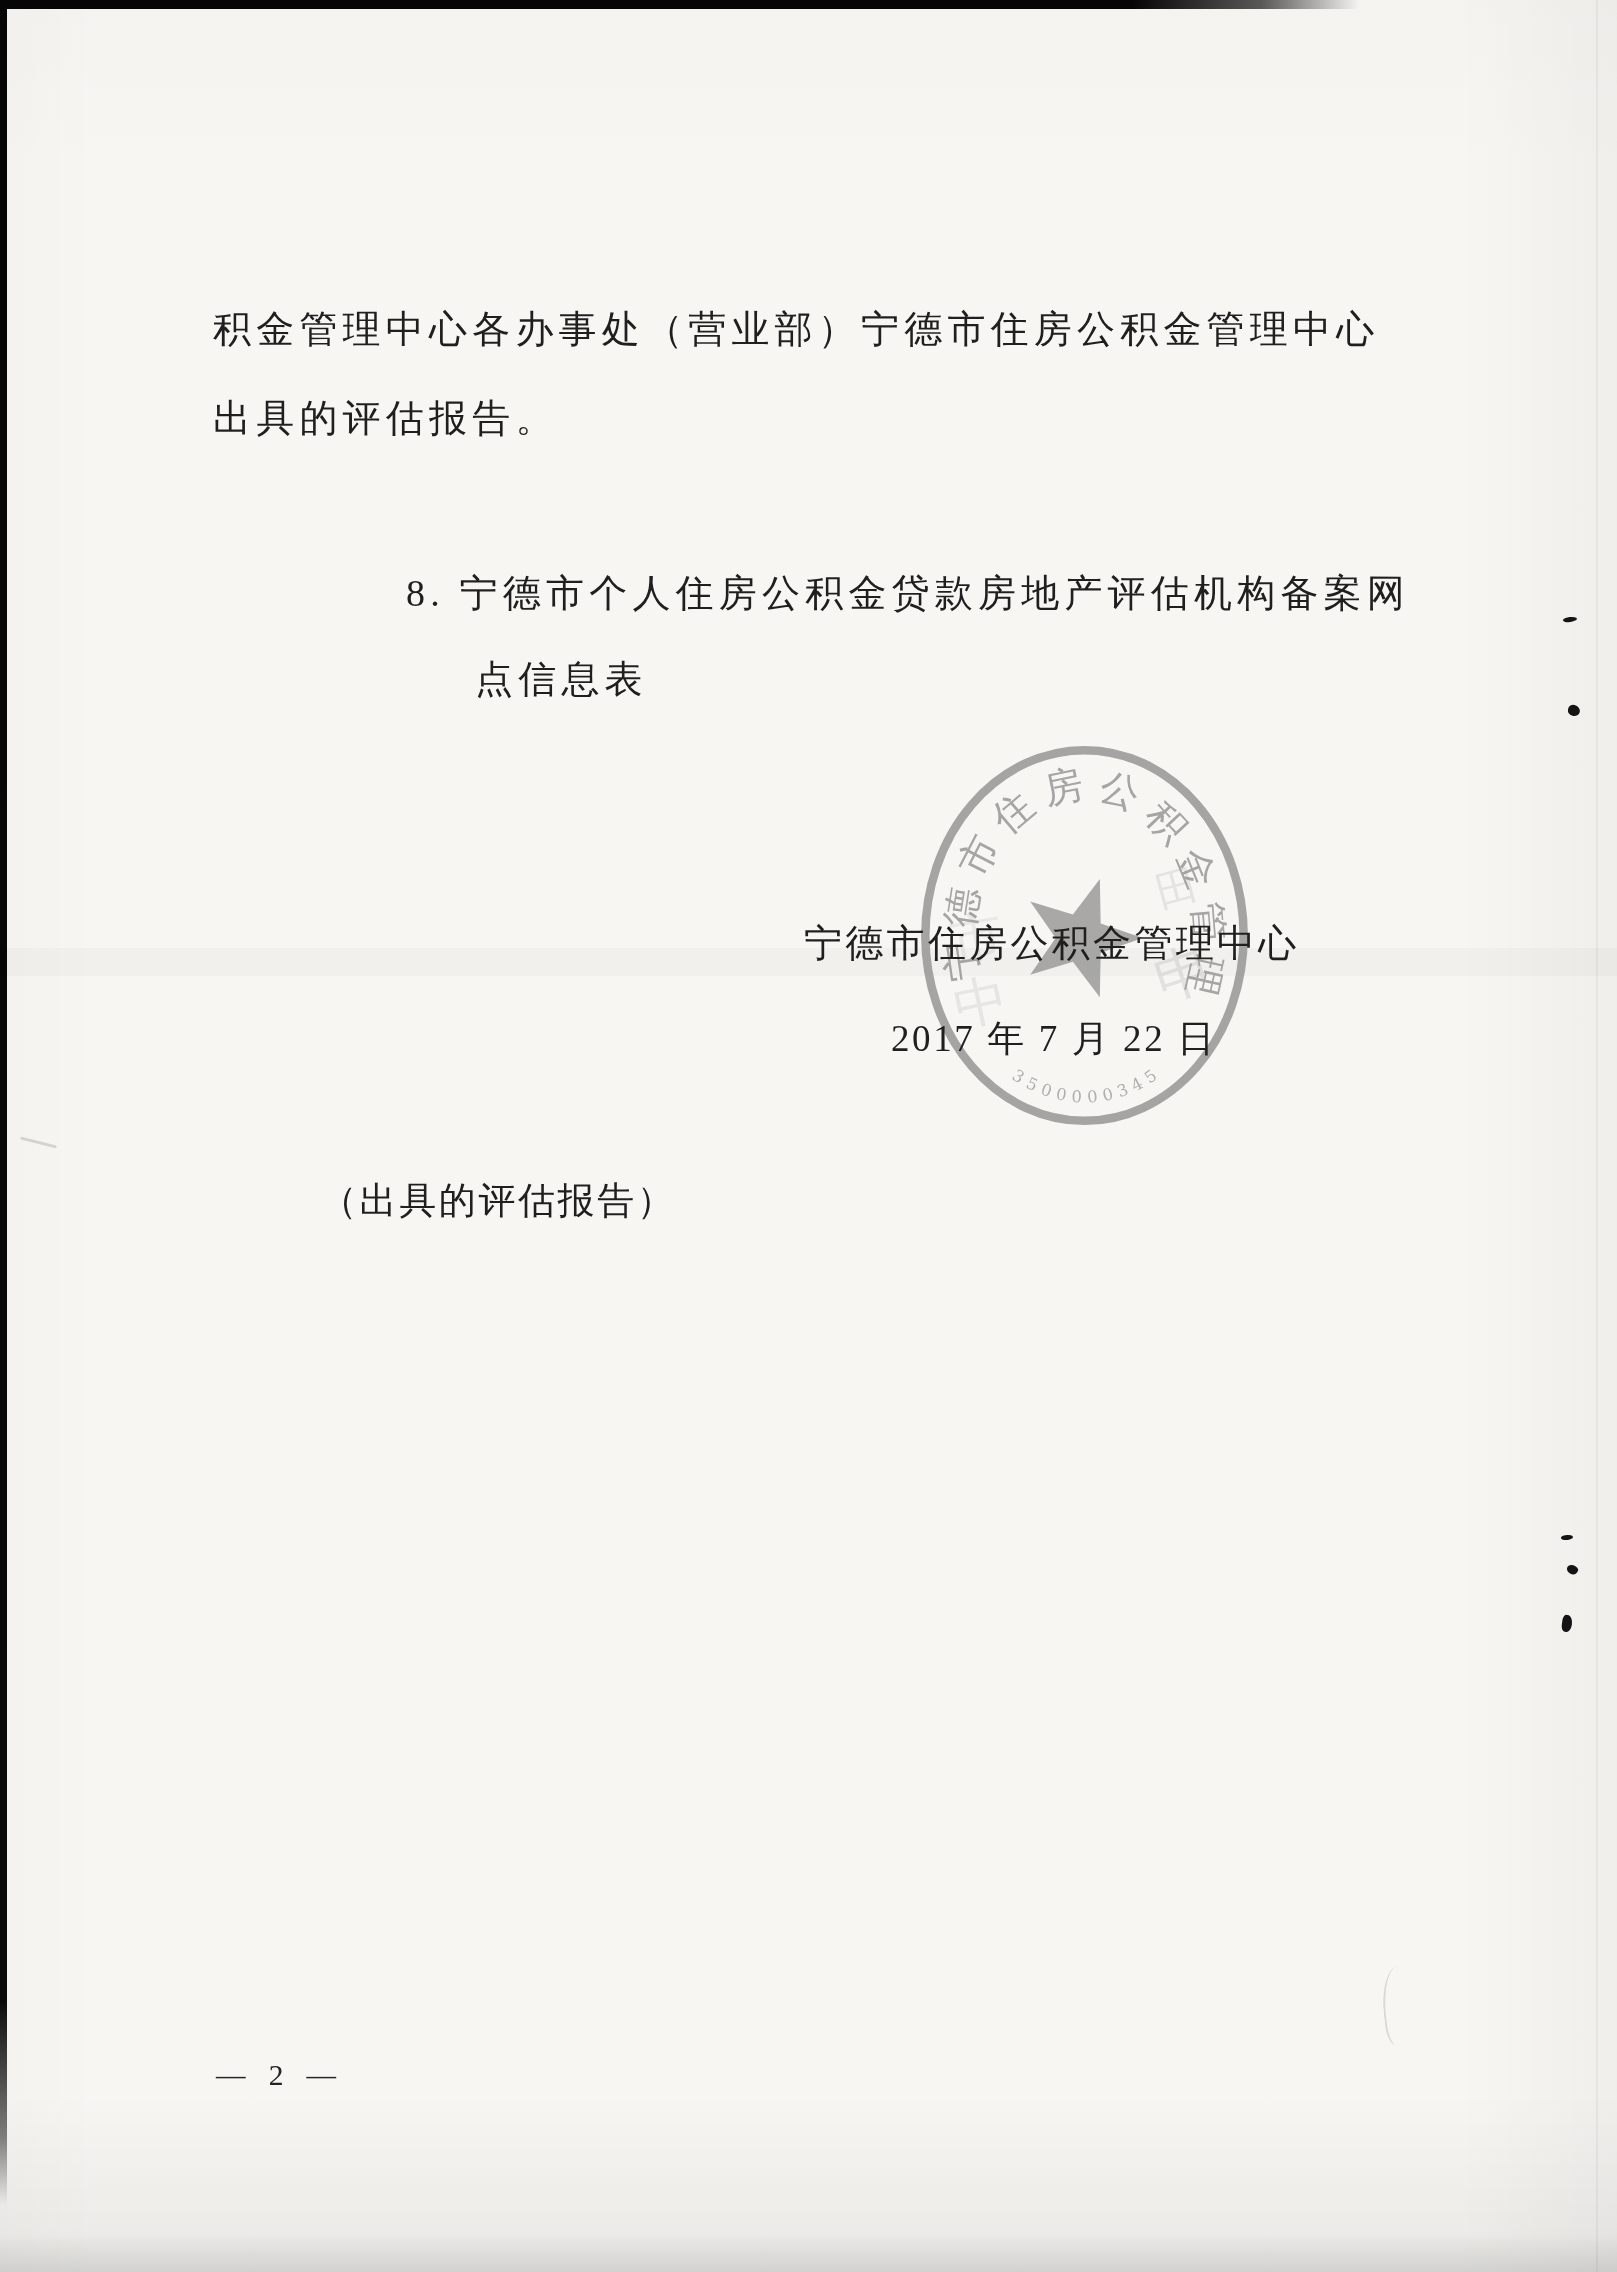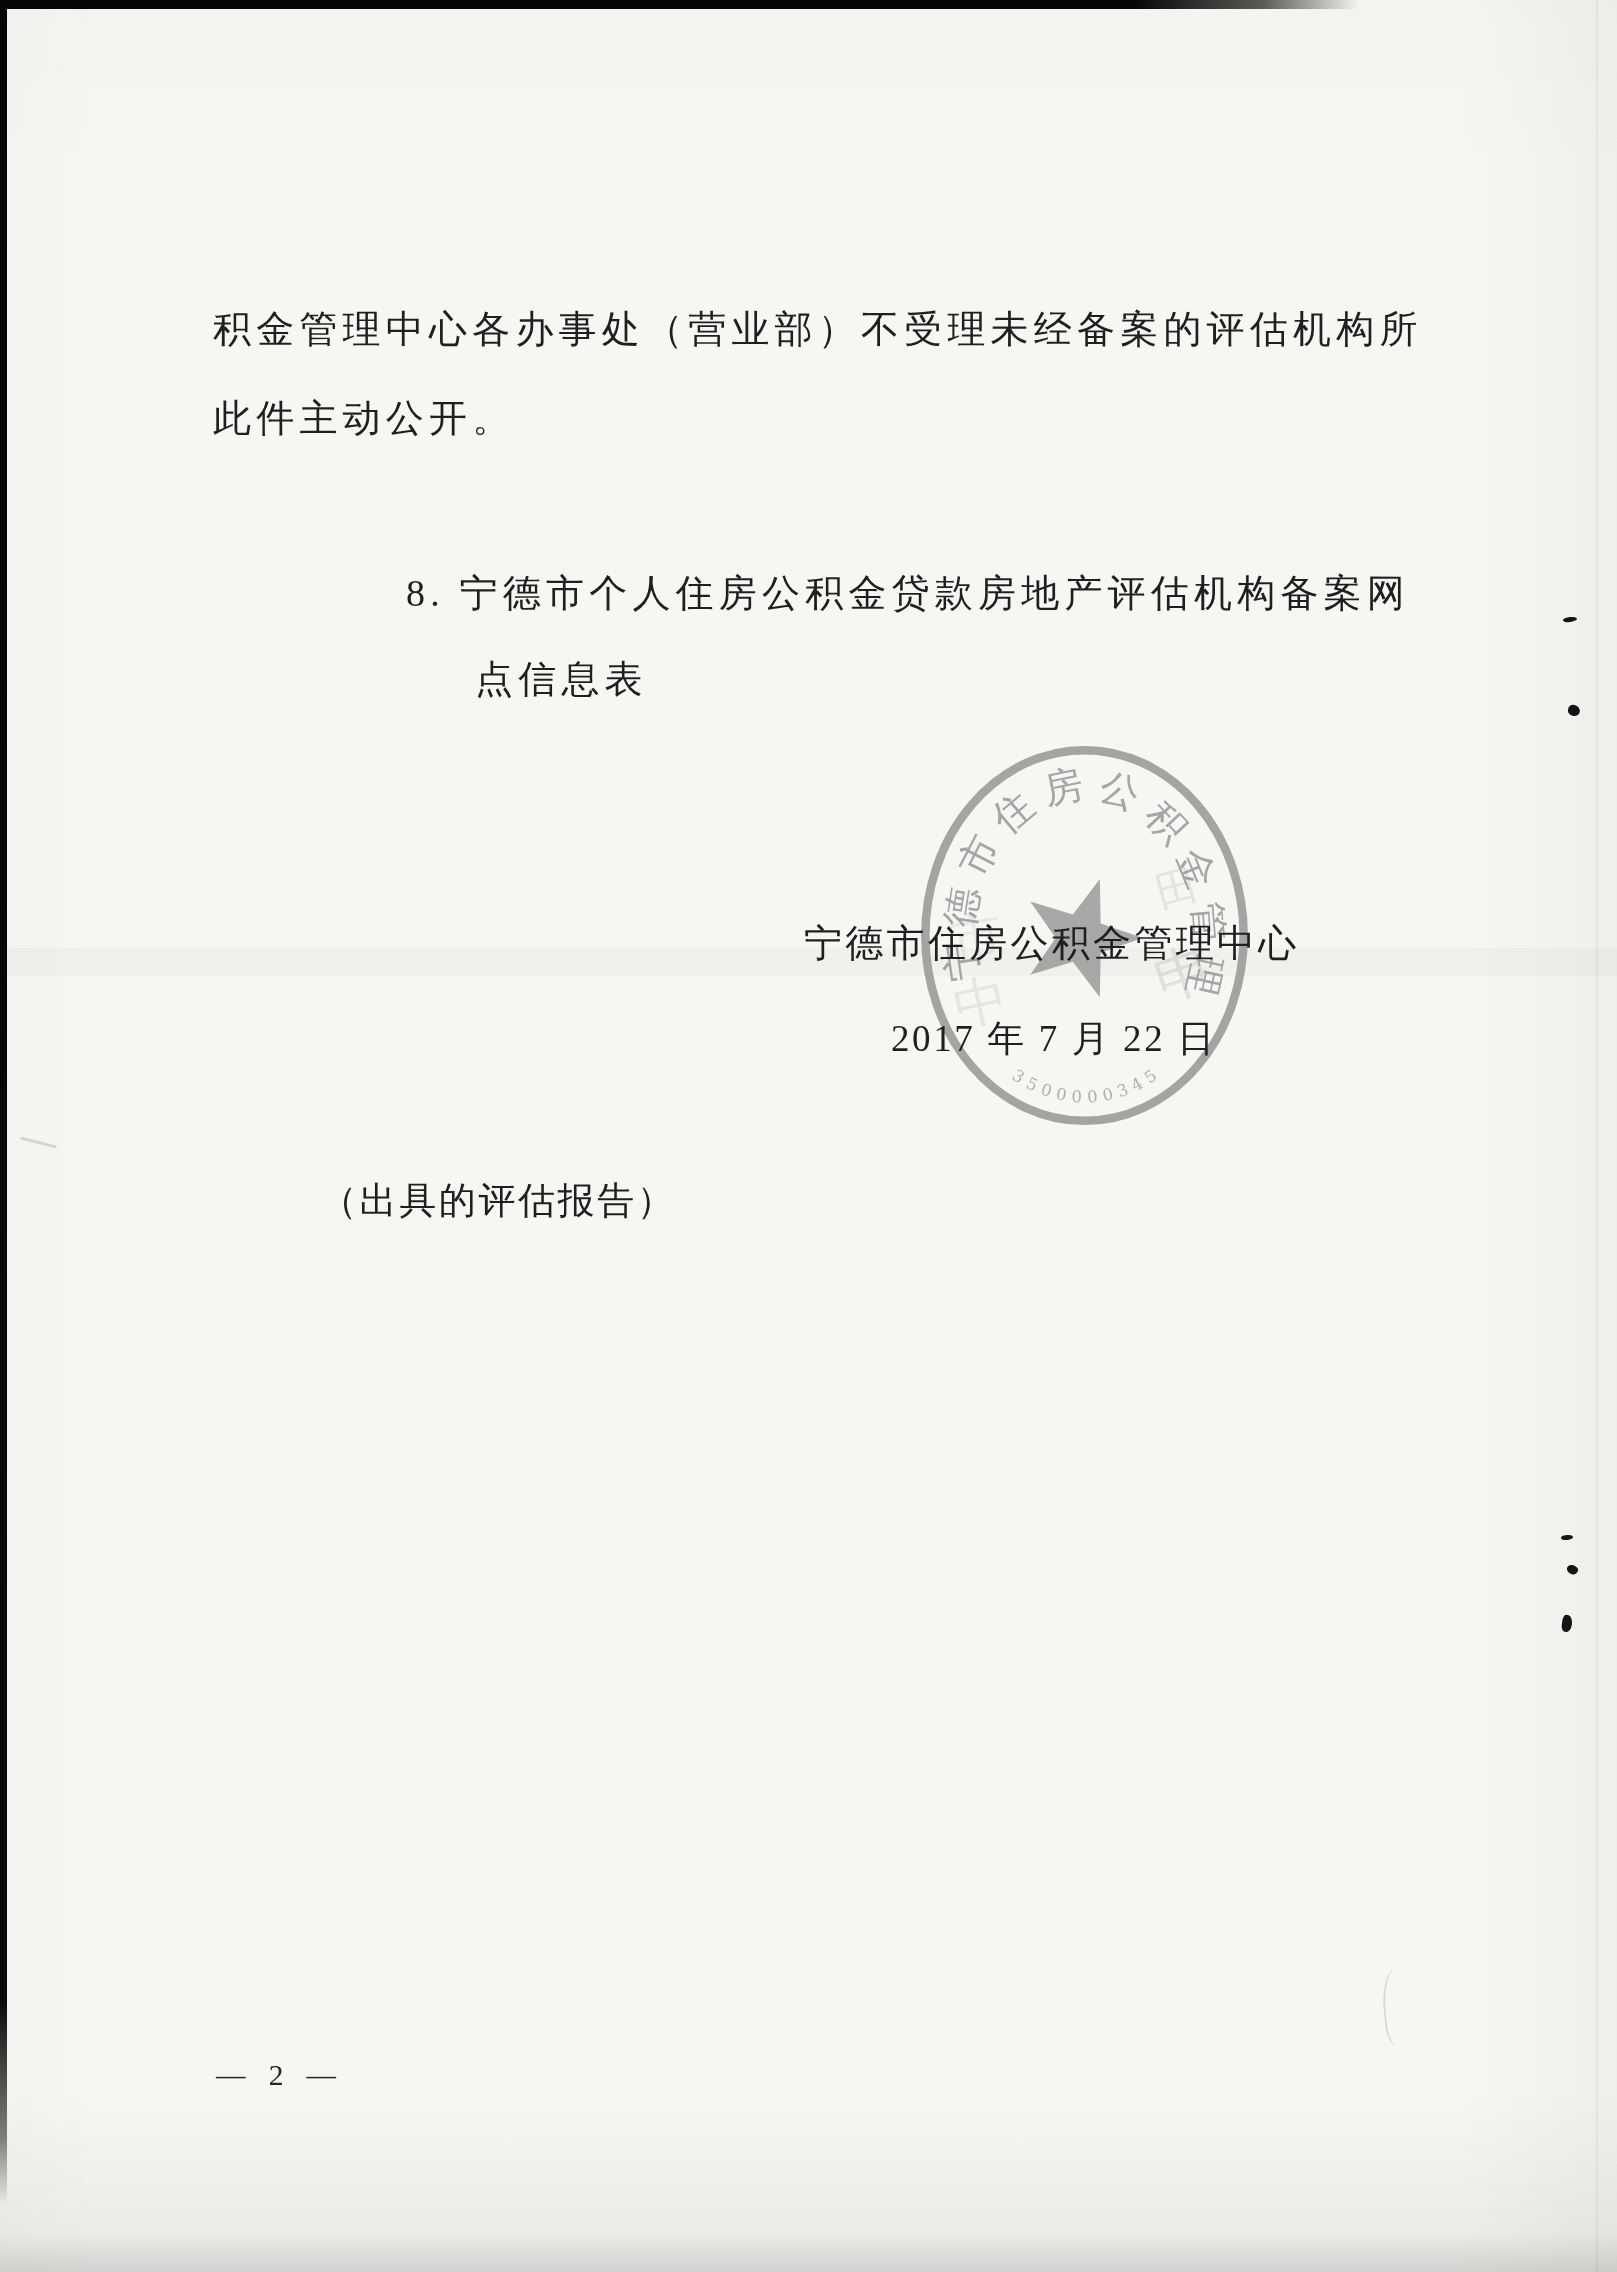--- a/index.html
+++ b/index.html
@@ -77,22 +77,22 @@
 <body>
 
 <div class="page">
 
   <div class="edge-top"></div>
   <div class="edge-left"></div>
   <div class="edge-bottom"></div>
   <div class="fold-line"></div>
   <div class="scan-band"></div>
 
-  <div class="line l1">积金管理中心各办事处（营业部）不受理未经备案的评估机构所</div>
-  <div class="line l2">此件主动公开。</div>
+  <div class="line l1">积金管理中心各办事处（营业部）宁德市住房公积金管理中心</div>
+  <div class="line l2">出具的评估报告。</div>
 
   <div class="line l4">8. 宁德市个人住房公积金贷款房地产评估机构备案网</div>
   <div class="line l5">点信息表</div>
 
   <svg class="stamp" viewBox="0 0 520 600" xmlns="http://www.w3.org/2000/svg">
     <defs>
       <path id="arcTop" d="M 100.2 371.8 A 170 210 0 1 1 419.8 371.8" fill="none"></path>
       <path id="arcBottom" d="M 108 480.3 A 215 255 0 0 0 412 480.3" fill="none"></path>
     </defs>
     <ellipse cx="260" cy="300" rx="243" ry="283" fill="none" stroke-width="13" opacity="0.85" stroke="#8d8d8d"></ellipse>

